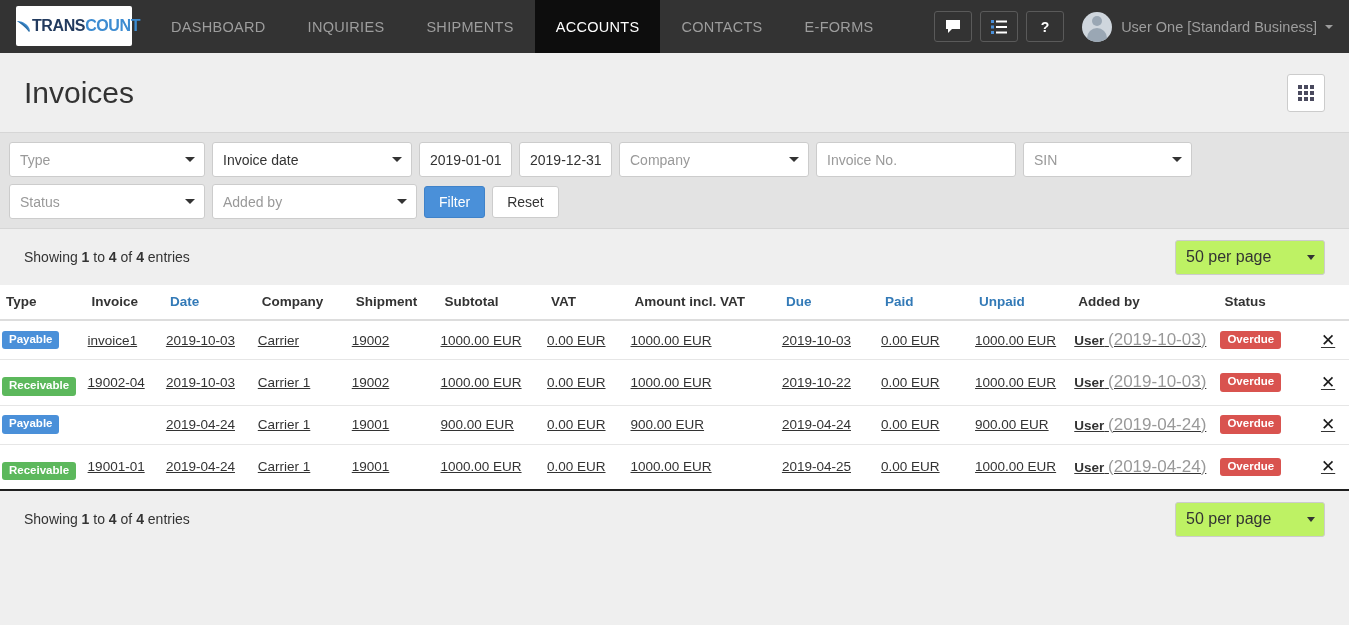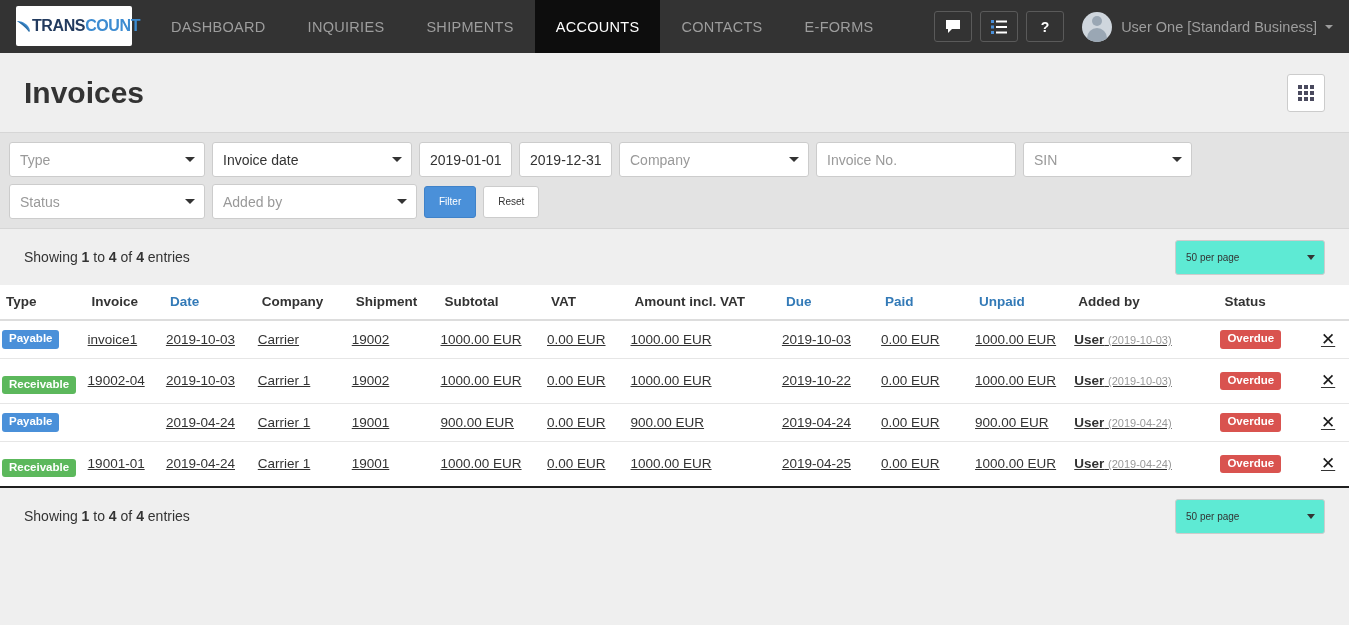--- a/index.html
+++ b/index.html
@@ -114,21 +114,21 @@
     height: 80px;
     background: #efefef;
     border-bottom: 1px solid #d6d6d6;
     display: flex;
     align-items: center;
     padding: 0 24px;
   }
   .page-title {
     font-size: 30px;
     color: #333333;
-    font-weight: bold;
+    font-weight: normal;
     margin: 0;
   }
   .grid-btn {
     margin-left: auto;
     width: 38px; height: 38px;
     background: #ffffff;
     border: 1px solid #cccccc;
     border-radius: 3px;
     display: flex; align-items: center; justify-content: center;
     cursor: pointer;
@@ -175,21 +175,21 @@
   .w-company { width: 190px; }
   .w-invno { width: 200px; }
   .w-sin { width: 169px; }
   .w-status { width: 196px; }
   .w-person { width: 200px; }
   .w-addedby { width: 205px; }
 
   .btn {
     height: 32px;
     border-radius: 3px;
-    font-size: 10px;
+    font-size: 14px;
     padding: 0 14px;
     display: flex; align-items: center; justify-content: center;
     cursor: pointer;
     border: 1px solid transparent;
   }
   .btn-primary { background: #4a90d9; color: #ffffff; border-color: #3f82c9; }
   .btn-default { background: #ffffff; color: #333333; border-color: #cccccc; }
 
   
   .panel { background: #ffffff; }
@@ -198,26 +198,26 @@
     display: flex;
     align-items: center;
     padding: 13px 24px;
     height: 56px;
   }
   .meta-text { font-size: 14px; color: #333333; }
   .meta-text b { font-weight: bold; }
   .perpage {
     margin-left: auto;
     width: 150px; height: 35px;
-    background: #5eead4;
+    background: #bef264;
     border: 1px solid #cccccc;
     border-radius: 3px;
     display: flex; align-items: center;
     padding: 0 10px;
-    font-size: 10px; color: #333333;
+    font-size: 16px; color: #333333;
     position: relative;
     cursor: pointer;
   }
   .perpage .arrow {
     position: absolute; right: 9px;
     width: 0; height: 0;
     border-left: 4px solid transparent;
     border-right: 4px solid transparent;
     border-top: 5px solid #333333;
   }
@@ -273,21 +273,21 @@
     font-weight: bold;
     line-height: 1;
     white-space: nowrap;
   }
   .badge-payable { background: #4a90d9; }
   .badge-receivable { background: #5cb85c; margin-top: 8px; }
   .badge-overdue { background: #d9534f; }
 
   .money-red { color: #e8453c; }
   .added-user { font-weight: bold; color: #333333; }
-  .added-date { color: #999999; font-size: 11px; margin-top: 36px; }
+  .added-date { color: #999999; font-size: 17px; margin-top: 36px; }
 
   .del-x {
     font-size: 17px;
     font-weight: bold;
     color: #1a1a1a;
     cursor: pointer;
     line-height: 1;
     font-family: "DejaVu Sans", sans-serif;
   }
 

